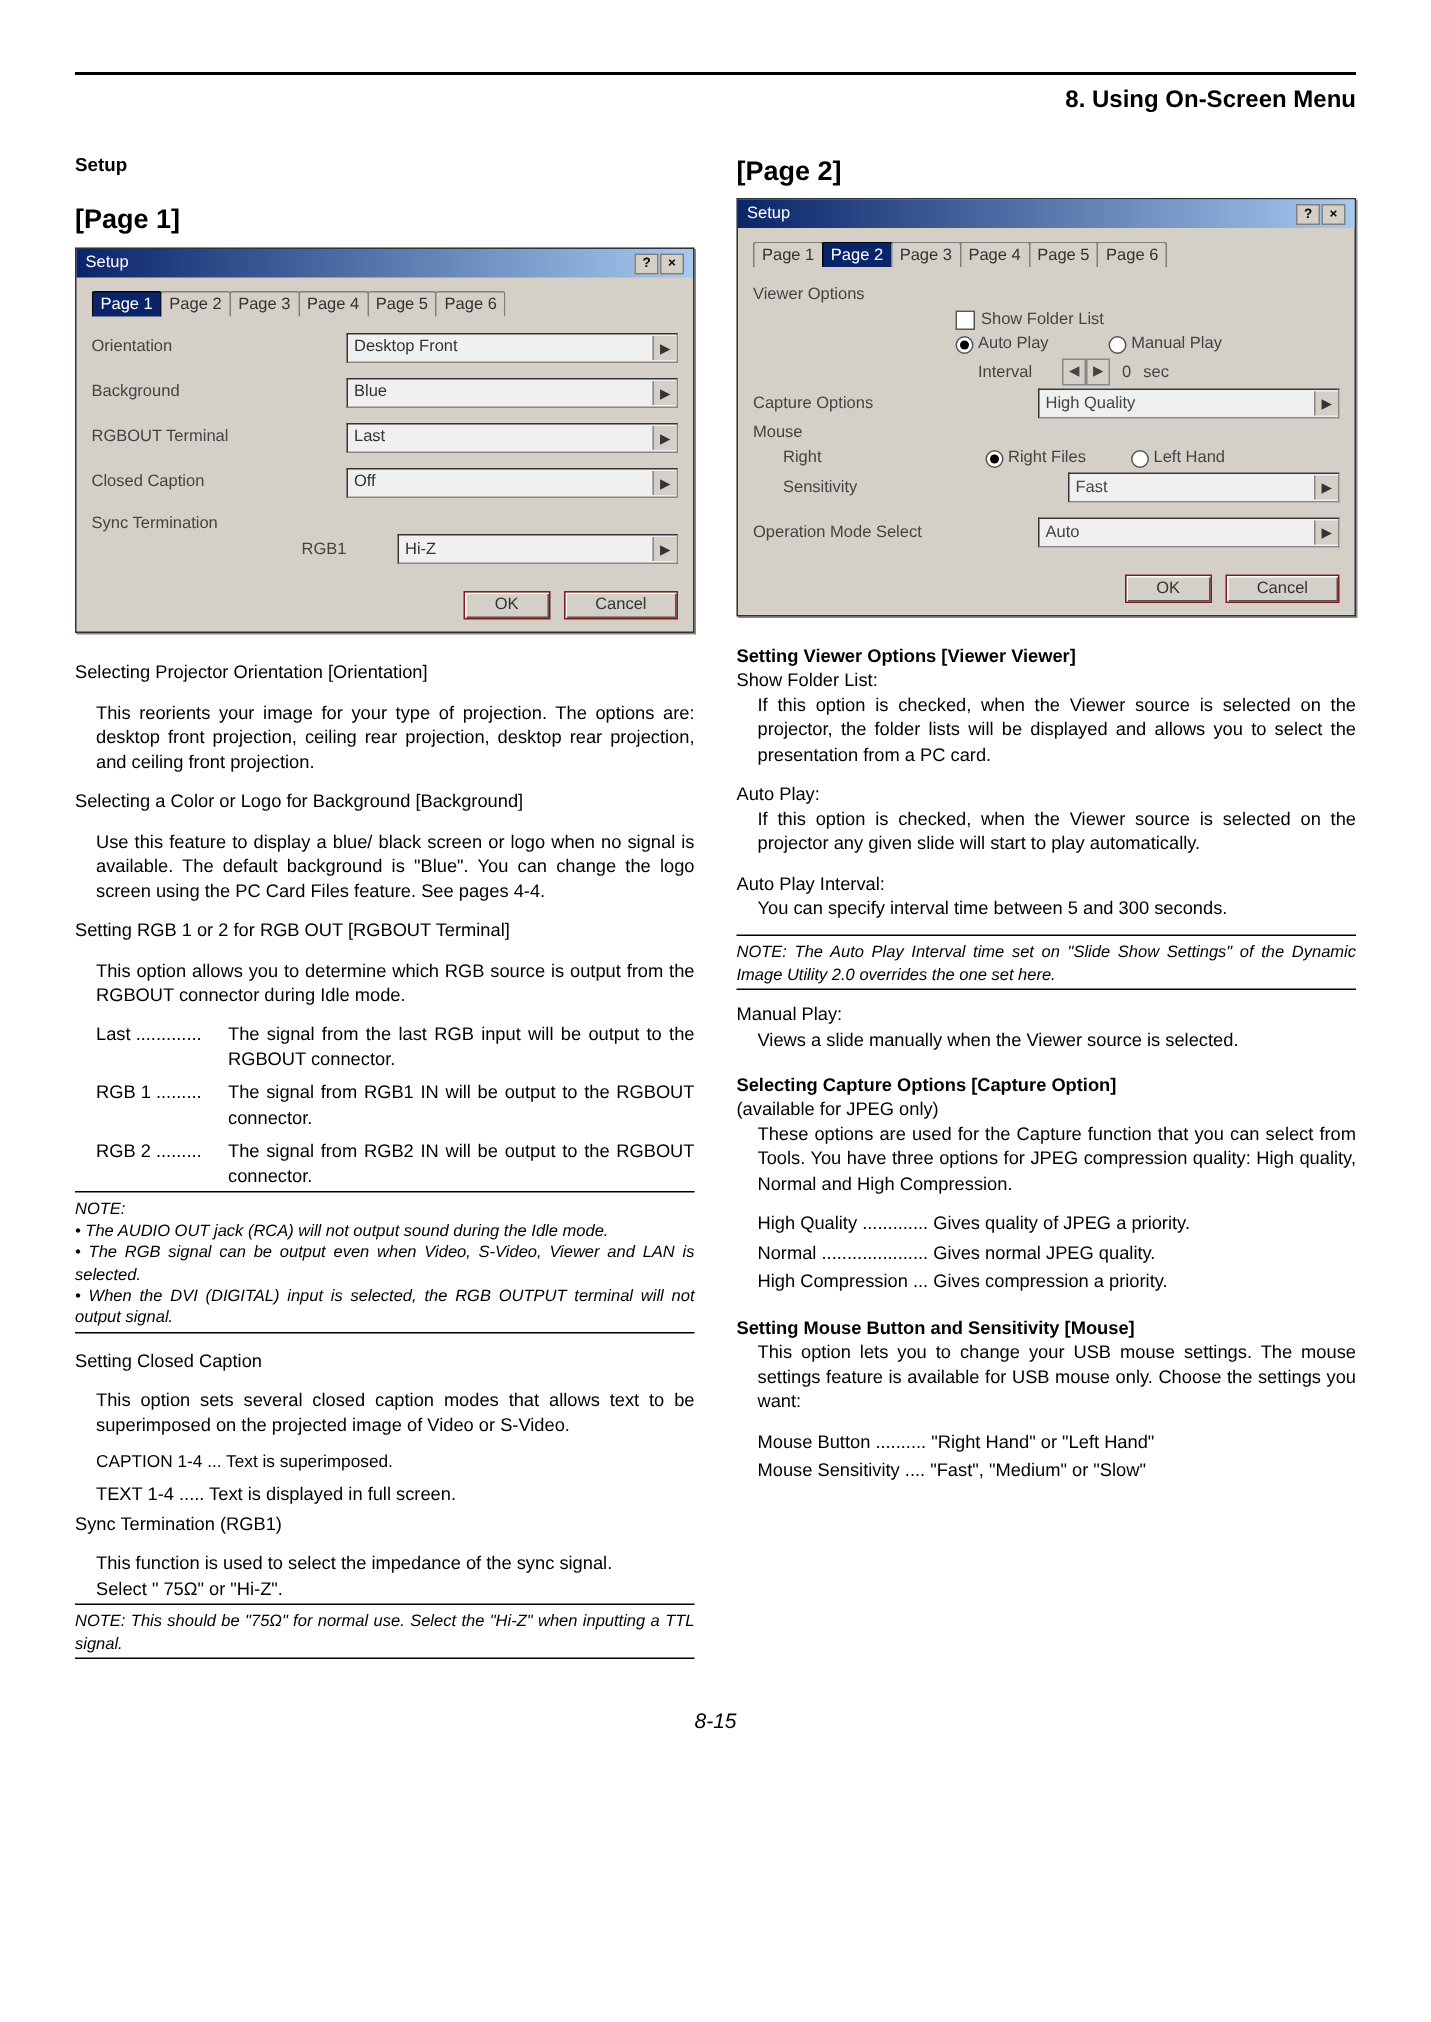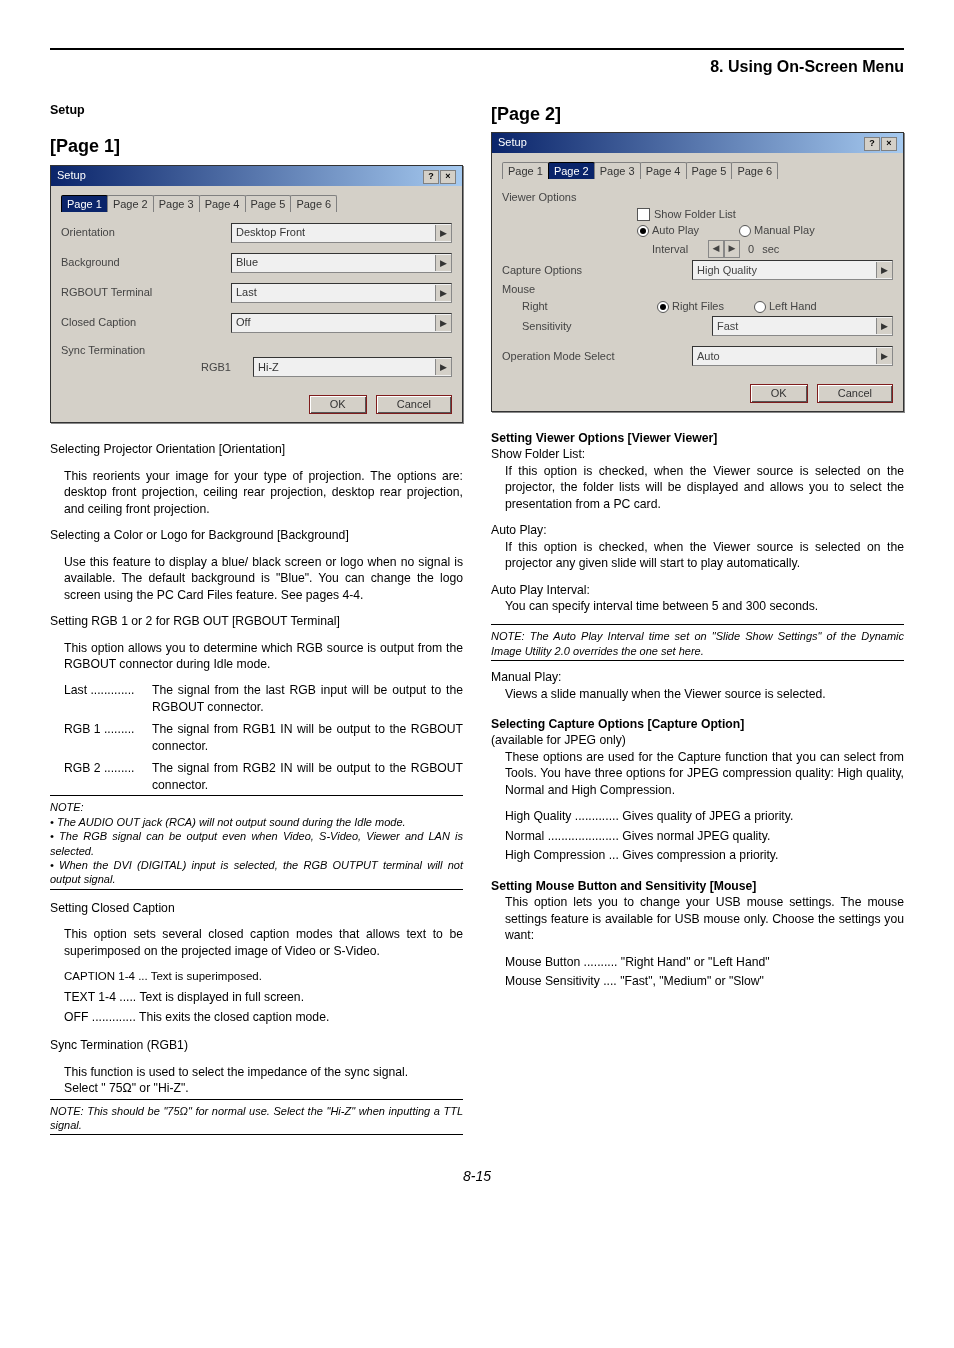--- a/index.html
+++ b/index.html
@@ -296,21 +296,21 @@
           <div class="field-row">
             <span class="field-label">Closed Caption</span>
             <span class="field-combo">
               <span>Off</span>
               <span class="combo-arrow">▶</span>
             </span>
           </div>
           <div style="margin-top:8px;">
             <div style="color:#444;">Sync Termination</div>
             <div class="field-row" style="margin-top:0;">
-              <span class="field-label" style="text-align:right;padding-right:22px;">RGB1</span>
+              <span class="field-label" style="text-align:right;padding-right:34px;">RGB1</span>
               <span class="field-combo">
                 <span>Hi-Z</span>
                 <span class="combo-arrow">▶</span>
               </span>
             </div>
           </div>
 
           <div class="dlg-buttons">
             <span class="dlg-btn">OK</span>
             <span class="dlg-btn">Cancel</span>
@@ -344,21 +344,20 @@
       <div class="note-label">NOTE:</div>
       <div class="note-tiny">• The AUDIO OUT jack (RCA) will not output sound during the Idle mode.</div>
       <div class="note-tiny">• The RGB signal can be output even when Video, S-Video, Viewer and LAN is selected.</div>
       <div class="note-tiny">• When the DVI (DIGITAL) input is selected, the RGB OUTPUT terminal will not output signal.</div>
       <hr class="thin">
 
       <div class="para" style="margin-top:10px;">Setting Closed Caption</div>
       <div class="para indent2">This option sets several closed caption modes that allows text to be superimposed on the projected image of Video or S-Video.</div>
       <div class="indent" style="font-size:11.5px;margin-bottom:4px;">CAPTION 1-4 ... Text is superimposed.</div>
       <div class="indent" style="margin-bottom:4px;">TEXT 1-4 ..... Text is displayed in full screen.</div>
-      <div class="indent" style="margin-bottom:12px;">OFF ............. This exits the closed caption mode.</div>
 
       <div class="para">Sync Termination (RGB1)</div>
       <div class="indent2">This function is used to select the impedance of the sync signal.</div>
       <div class="indent">Select " 75Ω" or "Hi-Z".</div>
       <hr class="thin">
       <div class="note-tiny">NOTE: This should be "75Ω" for normal use. Select the "Hi-Z" when inputting a TTL signal.</div>
       <hr class="thin">
     </div>
 
     <div class="col">

